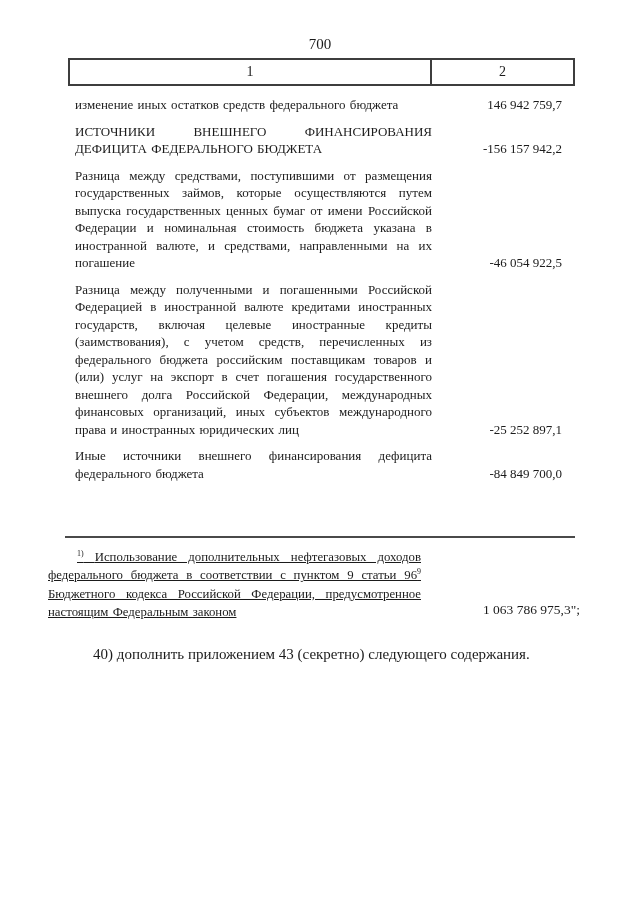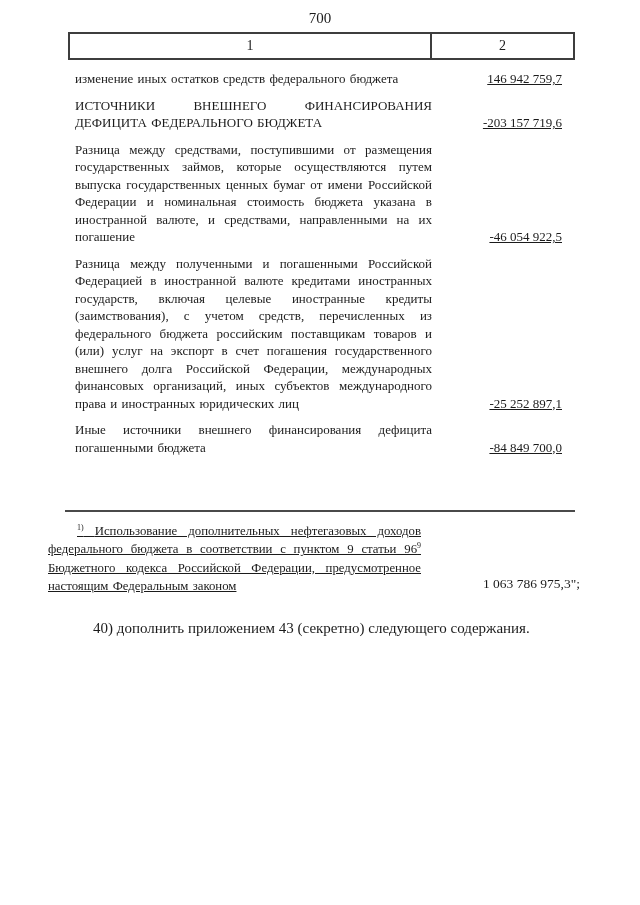--- a/index.html
+++ b/index.html
@@ -9,21 +9,21 @@
   }
   body {
     width: 640px;
     height: 905px;
     overflow: hidden;
     font-family: "Liberation Serif", serif;
     color: #1b1b1b;
     position: relative;
   }
   .page-number {
-    padding-top: 10px;
+    padding-top: 36px;
     text-align: center;
     font-size: 15px;
     line-height: 17px;
   }
   .cont-table-header {
     box-sizing: content-box;
     margin: 5px 0 0 68px;
     width: 503px;
     height: 24px;
     border: 2px solid #3d3d3d;
@@ -56,21 +56,20 @@
   .row-text {
     width: 357px;
     text-align: justify;
     word-spacing: 1px;
   }
   .row-value {
     position: absolute;
     right: 0;
     bottom: 0;
     white-space: nowrap;
-    text-decoration: underline;
   }
   .footnote-divider {
     margin: 54px 0 0 65px;
     width: 510px;
     height: 0;
     border-top: 2px solid #4a4a4a;
   }
   .footnote {
     position: relative;
     margin: 10px 0 0 48px;
@@ -113,32 +112,32 @@
   <div class="col2-head">2</div>
 </div>
 
 <div class="content">
   <div class="row">
     <div class="row-text">изменение иных остатков средств федерального бюджета</div>
     <div class="row-value">146 942 759,7</div>
   </div>
   <div class="row">
     <div class="row-text">ИСТОЧНИКИ ВНЕШНЕГО ФИНАНСИРОВАНИЯ ДЕФИЦИТА ФЕДЕРАЛЬНОГО БЮДЖЕТА</div>
-    <div class="row-value">-203 157 719,6</div>
+    <div class="row-value">-156 157 942,2</div>
   </div>
   <div class="row">
     <div class="row-text">Разница между средствами, поступившими от размещения государственных займов, которые осуществляются путем выпуска государственных ценных бумаг от имени Российской Федерации и номинальная стоимость бюджета указана в иностранной валюте, и средствами, направленными на их погашение</div>
     <div class="row-value">-46 054 922,5</div>
   </div>
   <div class="row">
     <div class="row-text">Разница между полученными и погашенными Российской Федерацией в иностранной валюте кредитами иностранных государств, включая целевые иностранные кредиты (заимствования), с учетом средств, перечисленных из федерального бюджета российским поставщикам товаров и (или) услуг на экспорт в счет погашения государственного внешнего долга Российской Федерации, международных финансовых организаций, иных субъектов международного права и иностранных юридических лиц</div>
     <div class="row-value">-25 252 897,1</div>
   </div>
   <div class="row">
-    <div class="row-text">Иные источники внешнего финансирования дефицита погашенными бюджета</div>
+    <div class="row-text">Иные источники внешнего финансирования дефицита федерального бюджета</div>
     <div class="row-value">-84 849 700,0</div>
   </div>
 </div>
 
 <div class="footnote-divider"></div>
 
 <div class="footnote">
   <div class="fn-text"><sup>1)</sup> <span>Использование дополнительных нефтегазовых доходов федерального бюджета в соответствии с пунктом 9 статьи 96</span><sup>9</sup><span> Бюджетного кодекса Российской Федерации, предусмотренное настоящим Федеральным законом</span></div>
   <div class="fn-value">1 063 786 975,3";</div>
 </div>

